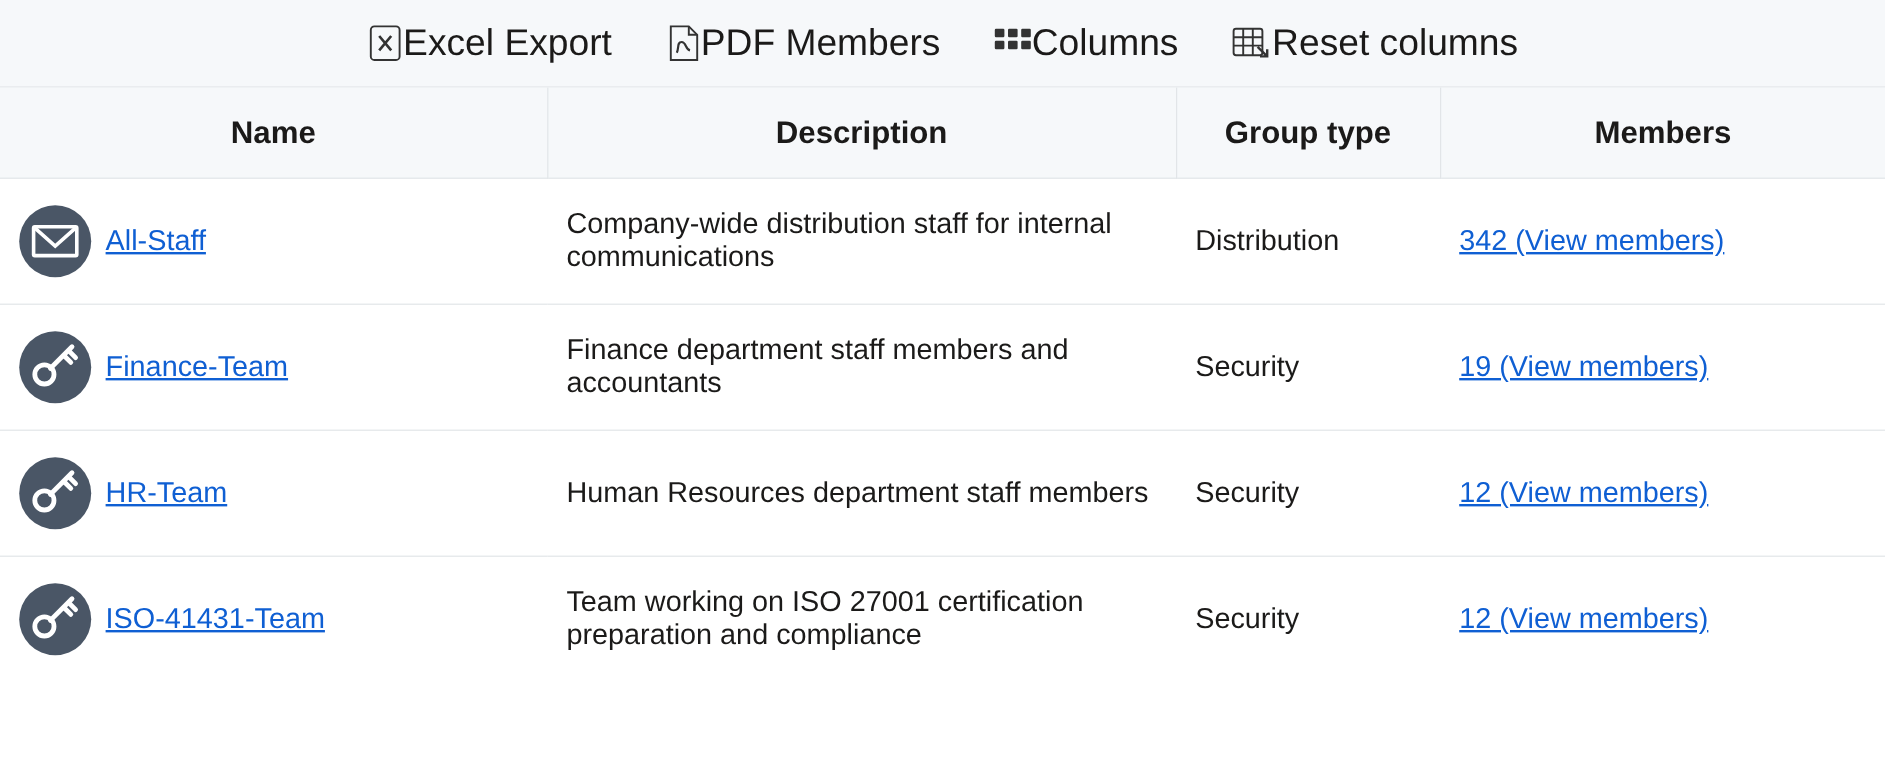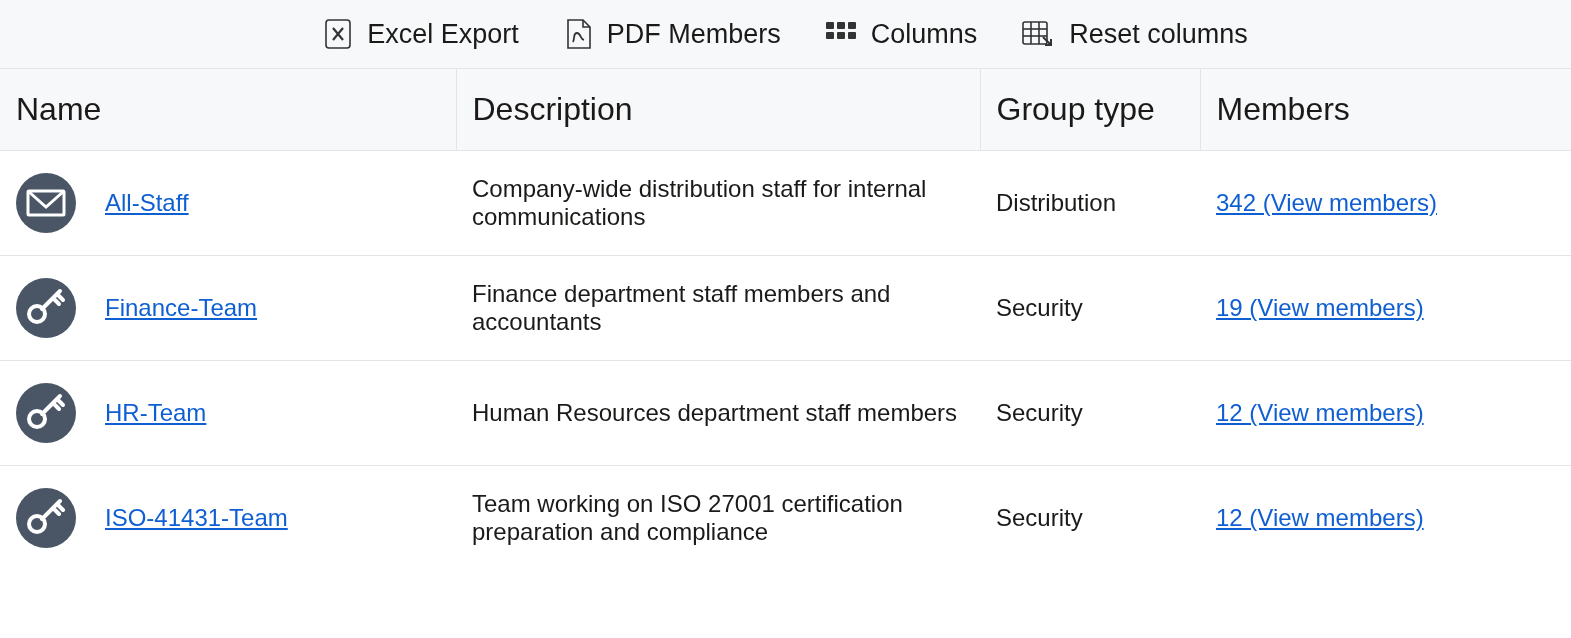--- a/index.html
+++ b/index.html
@@ -18,38 +18,37 @@
     align-items: center;
     justify-content: center;
     gap: 44px;
     padding: 18px 0 18px 0;
     background: #f6f8fa;
     border-bottom: 1px solid #e2e5e8;
   }
   .tb-item {
     display: inline-flex;
     align-items: center;
-    gap: 14px;
     cursor: pointer;
     color: #1b1a19;
-    font-size: 27px;
+    font-size: 31px;
   }
   .tb-item .icon svg { display: block; }
   .tb-item .icon { color:#333; }
 
   
   table.grid {
     width: 100%;
     border-collapse: collapse;
     table-layout: fixed;
   }
   thead th {
-    text-align: left;
-    font-weight: 400;
-    font-size: 32px;
+    text-align: center;
+    font-weight: 700;
+    font-size: 26px;
     color: #1b1a19;
     background: #f6f8fa;
     padding: 22px 16px;
     border-bottom: 1px solid #e2e5e8;
     border-right: 1px solid #e2e5e8;
   }
   thead th:last-child { border-right: none; }
   tbody td {
     font-size: 24px;
     padding: 22px 16px;
@@ -60,21 +59,21 @@
   tbody tr:last-child td { border-bottom: none; }
 
   .col-name { width: 456px; }
   .col-desc { width: 524px; }
   .col-type { width: 220px; }
   .col-members { width: auto; }
 
   .name-cell {
     display: flex;
     align-items: center;
-    gap: 29px;
+    gap: 12px;
   }
   .group-avatar {
     width: 60px;
     height: 60px;
     border-radius: 50%;
     background: #4a5666;
     display: flex;
     align-items: center;
     justify-content: center;
     color: #ffffff;

